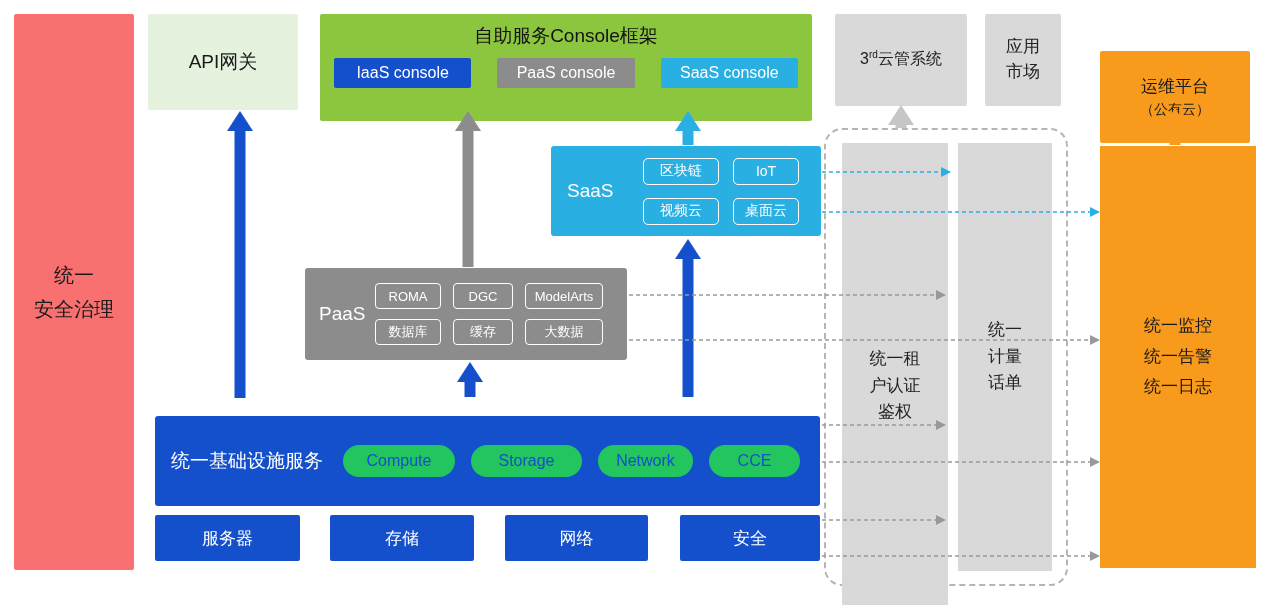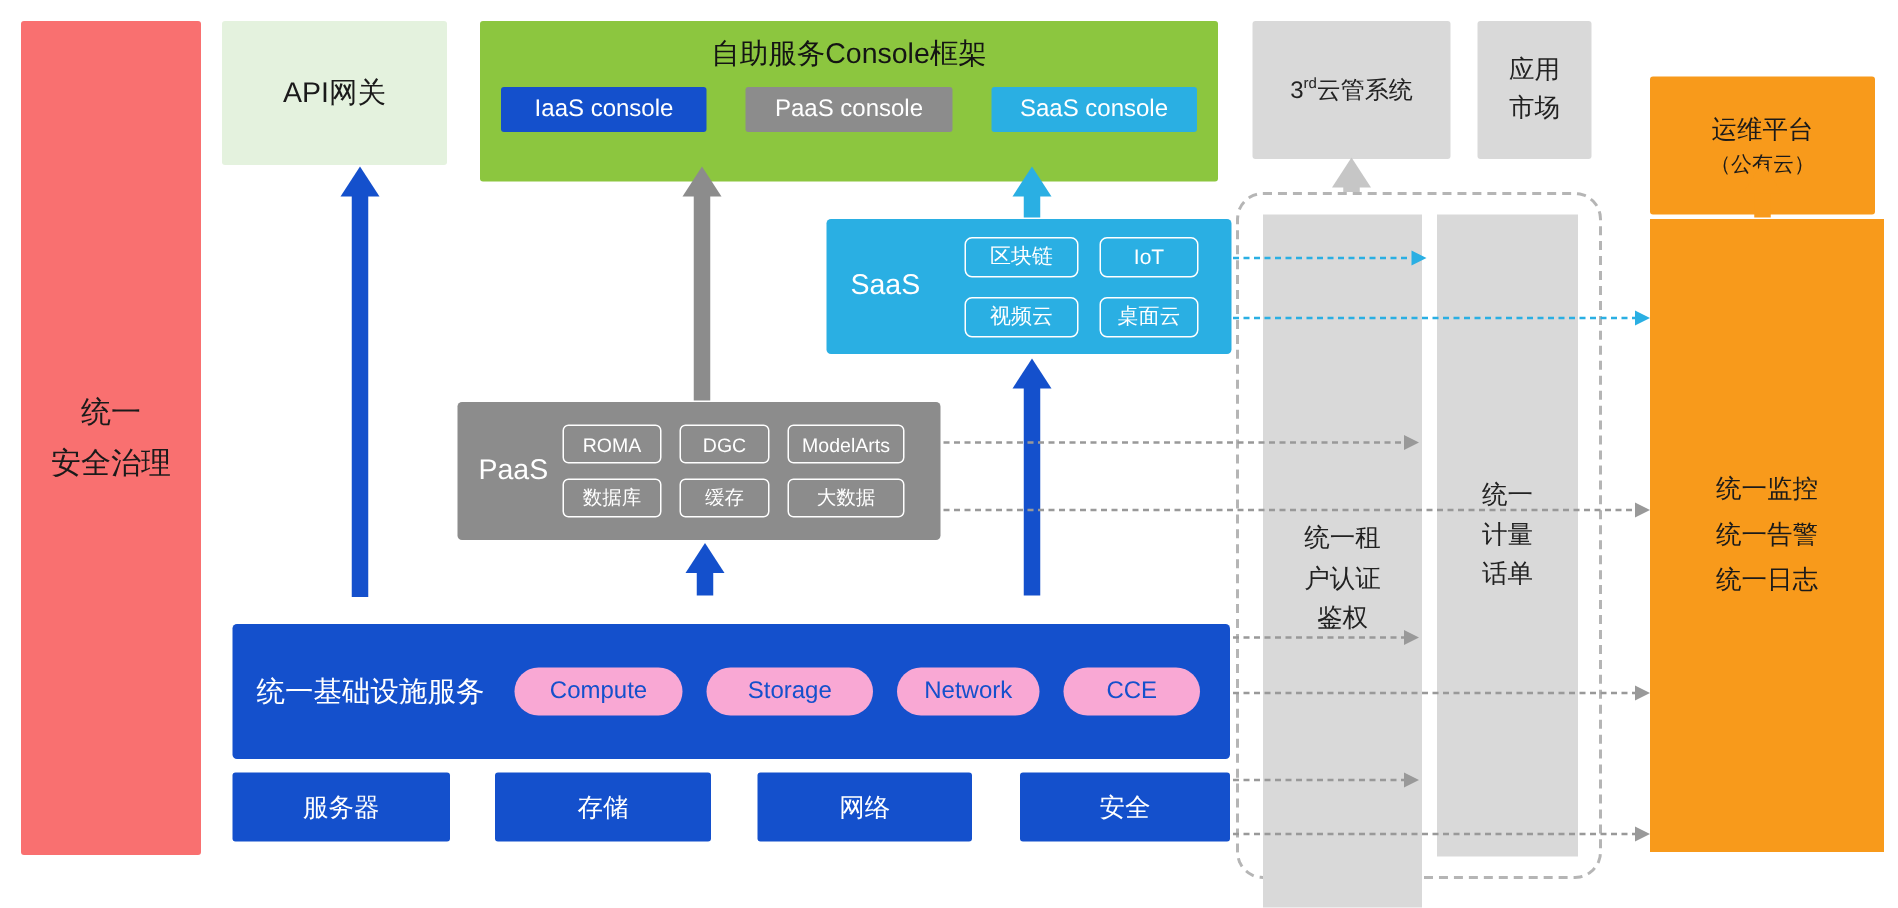--- a/index.html
+++ b/index.html
@@ -51,21 +51,21 @@
     background:var(--gray,#8c8c8c); border-radius:3px; display:flex; align-items:center; padding:0 8px 0 14px; }
   .paas-label { color:#fff; font-size:19px; width:56px; }
   .paas-grid { display:grid; grid-template-columns:66px 60px 78px; gap:10px 12px; }
   .paas-grid .chip { font-size:13px; height:26px; border-radius:4px; }
 
   
   .infra-box { left:155px; top:398px; width:665px; height:90px;
     background:var(--blue,#1450cc); border-radius:3px; display:flex; align-items:center; padding:0 16px;margin-top:18px; }
   .infra-label { color:#fff; font-size:19px; margin-right:20px; white-space:nowrap; }
   .infra-chips { display:flex; gap:16px; align-items:center; }
-  .wchip { background:#f9a8d4; color:var(--blue,#1450cc); font-size:16px; height:32px;
+  .wchip { background:#22c55e; color:var(--blue,#1450cc); font-size:16px; height:32px;
     border-radius:16px; display:flex; align-items:center; justify-content:center; }
   .wchip.c1 { width:112px; } .wchip.c2 { width:111px; } .wchip.c3 { width:95px; } .wchip.c4 { width:91px; }
 
   
   .res { top:515px; height:46px; background:var(--blue,#1450cc); color:#ffffff; font-size:17px; border-radius:2px; }
   .res1 { left:155px; width:145px; }
   .res2 { left:330px; width:144px; }
   .res3 { left:505px; width:143px; }
   .res4 { left:680px; width:140px; }
 

